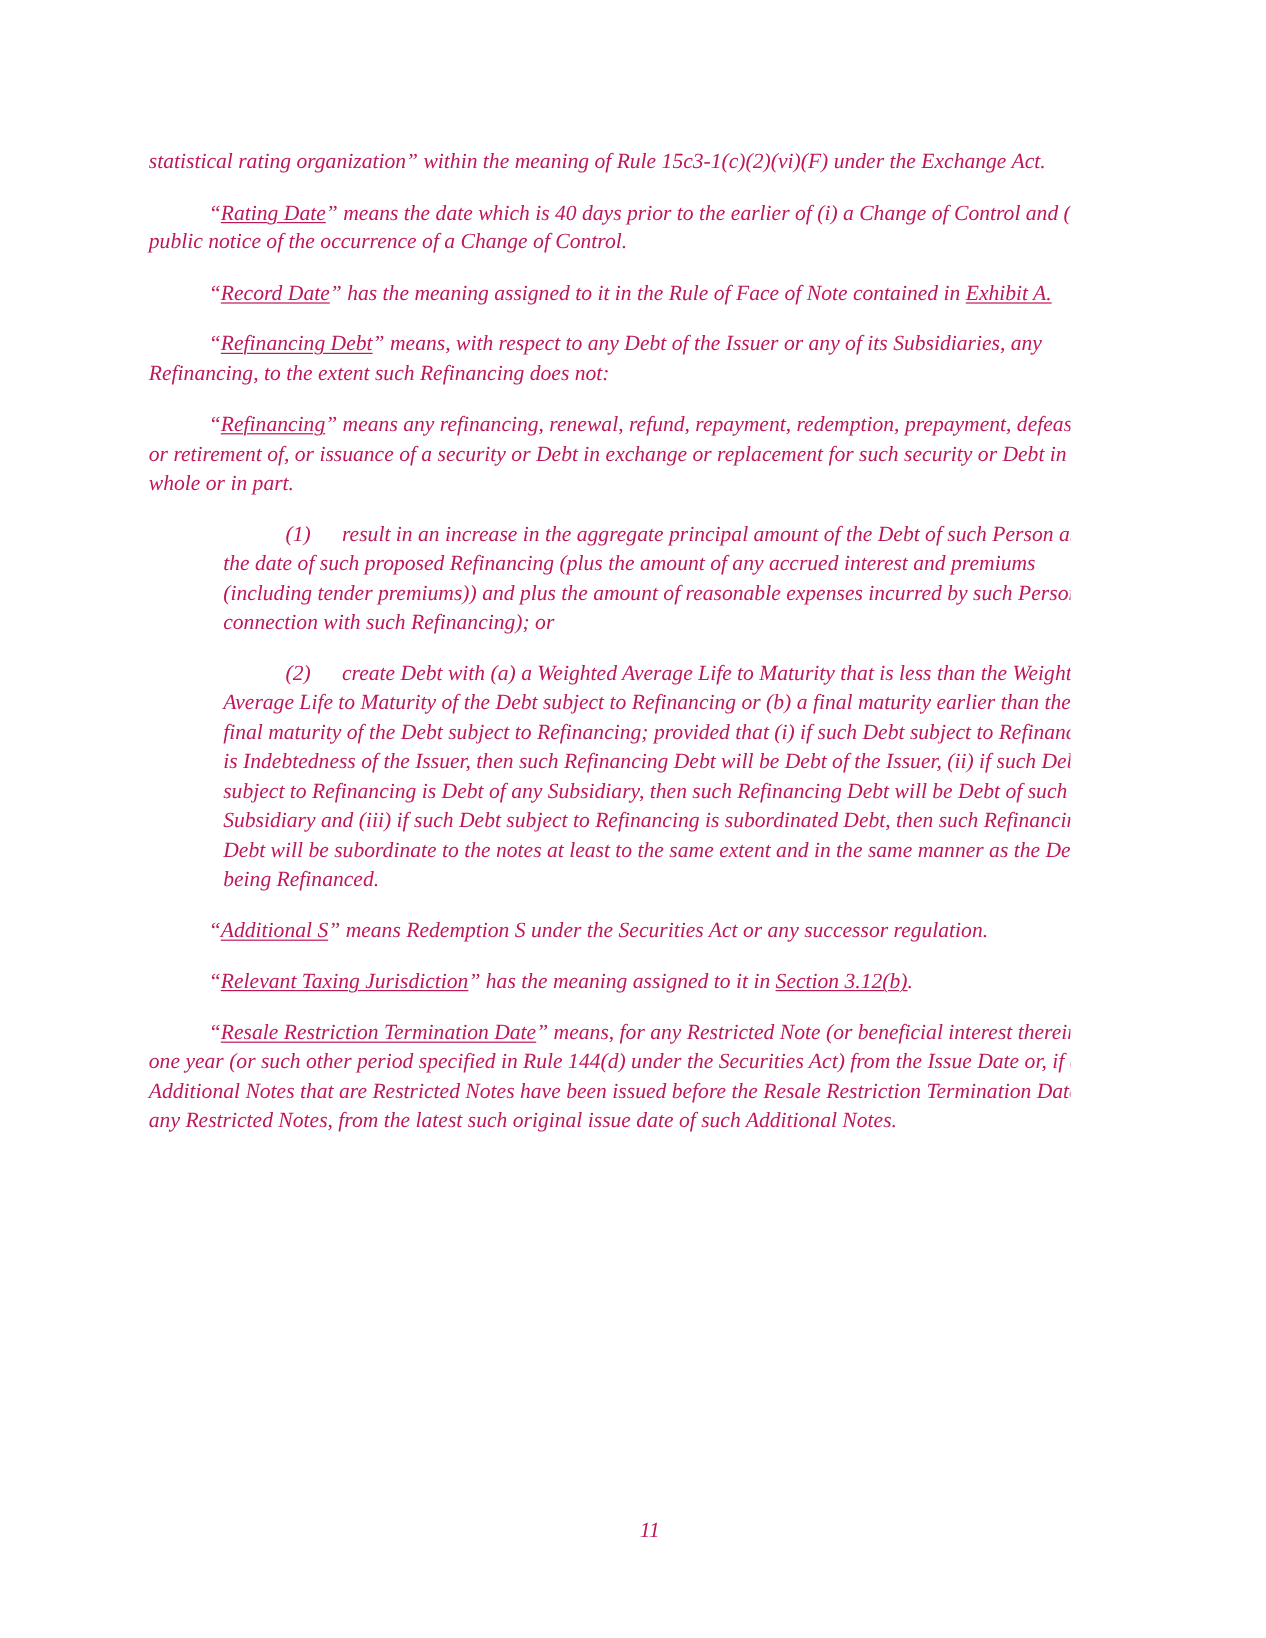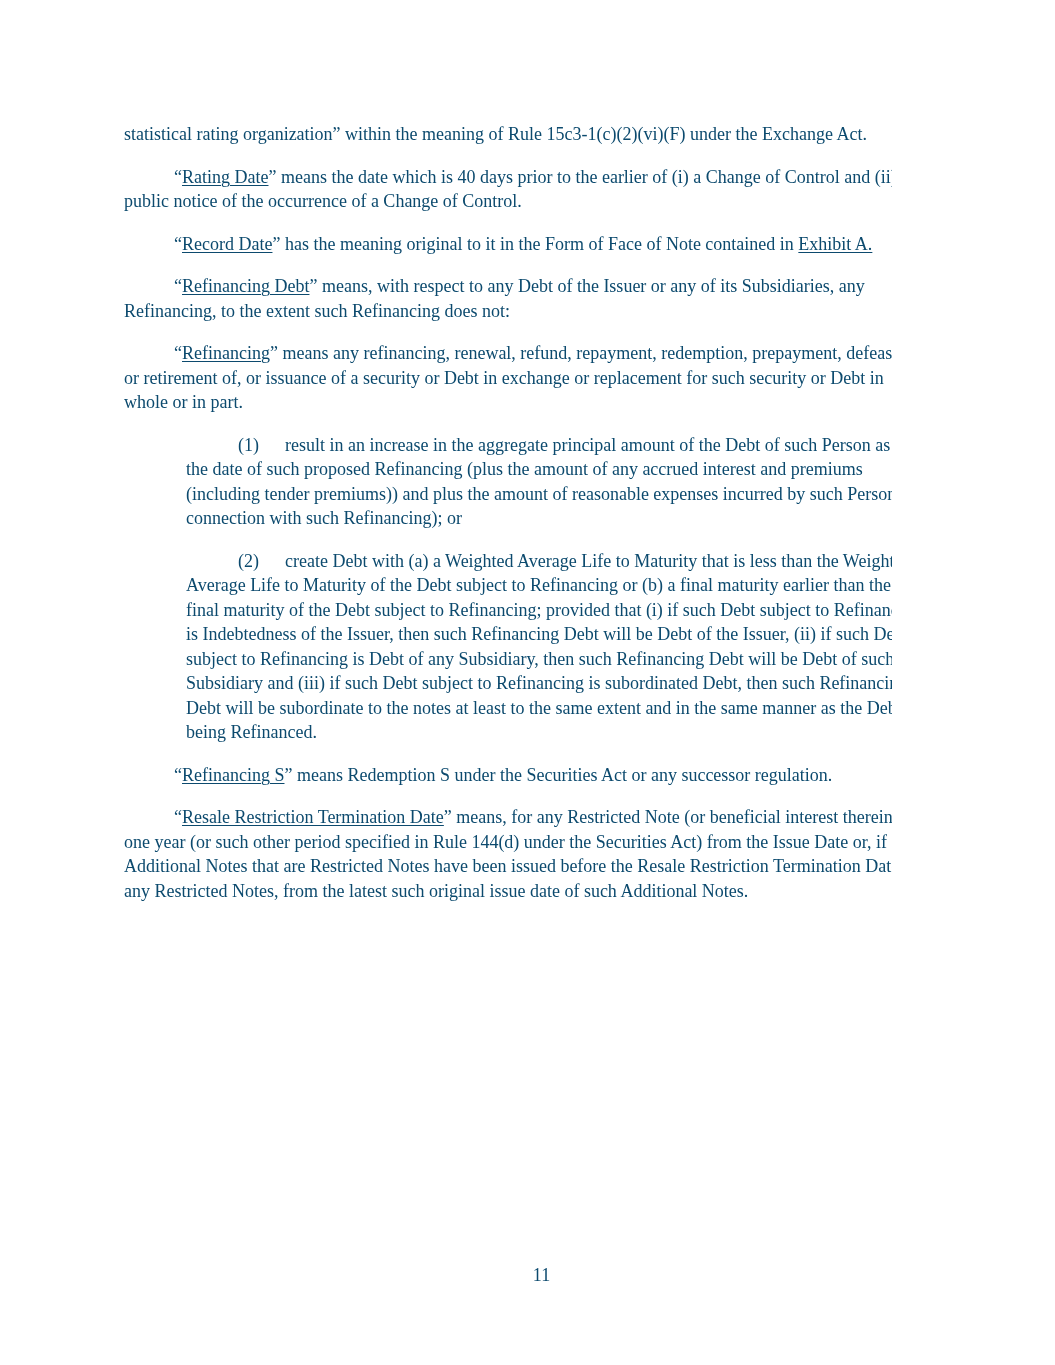--- a/index.html
+++ b/index.html
@@ -7,21 +7,22 @@
     padding: 0;
     background: #ffffff;
   }
   .page {
     position: relative;
     width: 892px;
     height: 1365px;
     background: #ffffff;
     overflow: hidden;
     font-family: "Liberation Serif", "DejaVu Serif", serif;
-    color: #0c4a6e;
+    color: #be185d;
+    font-style: italic;
   }
   .content {
     position: absolute;
     left: 124px;
     top: 122px;
     width: 804px;
     font-size: 18px;
     line-height: 24.5px;
     text-align: left;
   }
@@ -55,22 +56,23 @@
     line-height: 24.5px;
   }
 </style>
 </head>
 <body>
 
 <div class="page">
   <div class="content" id="doc-content">
       <p class="continuation"><span>statistical rating organization” within the meaning of Rule 15c3-1(c)(2)(vi)(F) under the Exchange Act.</span></p>
       <p class="body"><span>“</span><span class="defined-term">Rating Date</span><span>” means the date which is 40 days prior to the earlier of (i) a Change of Control and (ii) public notice of the occurrence of a Change of Control.</span></p>
-      <p class="body"><span>“</span><span class="defined-term">Record Date</span><span>” has the meaning original to it in the Form of Face of Note contained in </span><span class="defined-term">Exhibit A.</span></p>
+      <p class="body"><span>“</span><span class="defined-term">Record Date</span><span>” has the meaning assigned to it in the Rule of Face of Note contained in </span><span class="defined-term">Exhibit A.</span></p>
       <p class="body"><span>“</span><span class="defined-term">Refinancing Debt</span><span>” means, with respect to any Debt of the Issuer or any of its Subsidiaries, any Refinancing, to the extent such Refinancing does not:</span></p>
       <p class="body"><span>“</span><span class="defined-term">Refinancing</span><span>” means any refinancing, renewal, refund, repayment, redemption, prepayment, defeasance or retirement of, or issuance of a security or Debt in exchange or replacement for such security or Debt in whole or in part.</span></p>
       <p class="list"><span class="pnum">(1)</span><span>result in an increase in the aggregate principal amount of the Debt of such Person as of the date of such proposed Refinancing (plus the amount of any accrued interest and premiums (including tender premiums)) and plus the amount of reasonable expenses incurred by such Person in connection with such Refinancing); or</span></p>
       <p class="list"><span class="pnum">(2)</span><span>create Debt with (a) a Weighted Average Life to Maturity that is less than the Weighted Average Life to Maturity of the Debt subject to Refinancing or (b) a final maturity earlier than the final maturity of the Debt subject to Refinancing; provided that (i) if such Debt subject to Refinancing is Indebtedness of the Issuer, then such Refinancing Debt will be Debt of the Issuer, (ii) if such Debt subject to Refinancing is Debt of any Subsidiary, then such Refinancing Debt will be Debt of such Subsidiary and (iii) if such Debt subject to Refinancing is subordinated Debt, then such Refinancing Debt will be subordinate to the notes at least to the same extent and in the same manner as the Debt being Refinanced.</span></p>
-      <p class="body"><span>“</span><span class="defined-term">Refinancing S</span><span>” means Redemption S under the Securities Act or any successor regulation.</span></p>
+      <p class="body"><span>“</span><span class="defined-term">Additional S</span><span>” means Redemption S under the Securities Act or any successor regulation.</span></p>
+      <p class="body"><span>“</span><span class="defined-term">Relevant Taxing Jurisdiction</span><span>” has the meaning assigned to it in </span><span class="defined-term">Section 3.12(b)</span><span>.</span></p>
       <p class="body"><span>“</span><span class="defined-term">Resale Restriction Termination Date</span><span>” means, for any Restricted Note (or beneficial interest therein), one year (or such other period specified in Rule 144(d) under the Securities Act) from the Issue Date or, if any Additional Notes that are Restricted Notes have been issued before the Resale Restriction Termination Date for any Restricted Notes, from the latest such original issue date of such Additional Notes.</span></p>
     </div>
   <div class="footer">11</div>
 </div>
 
 </body></html>

